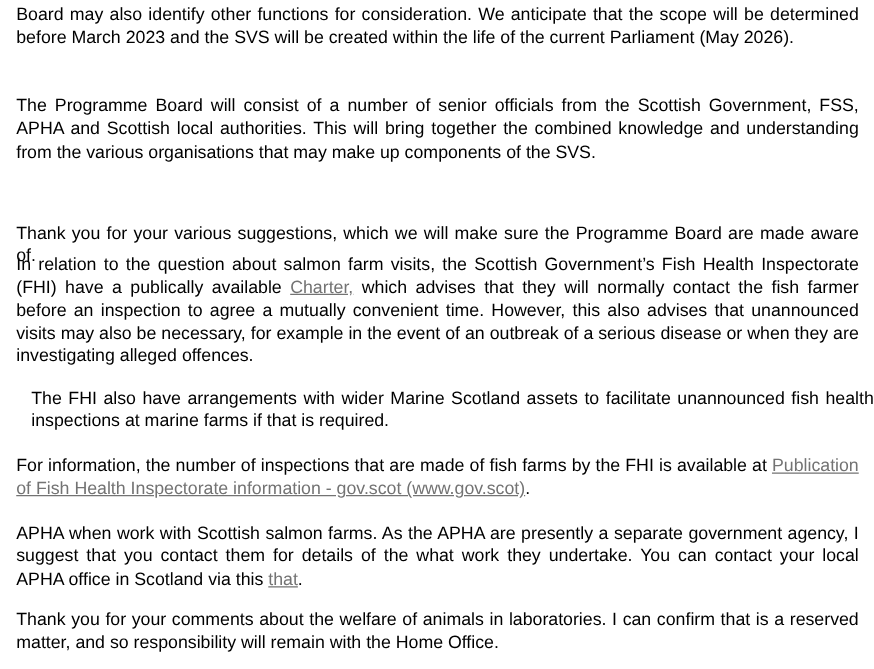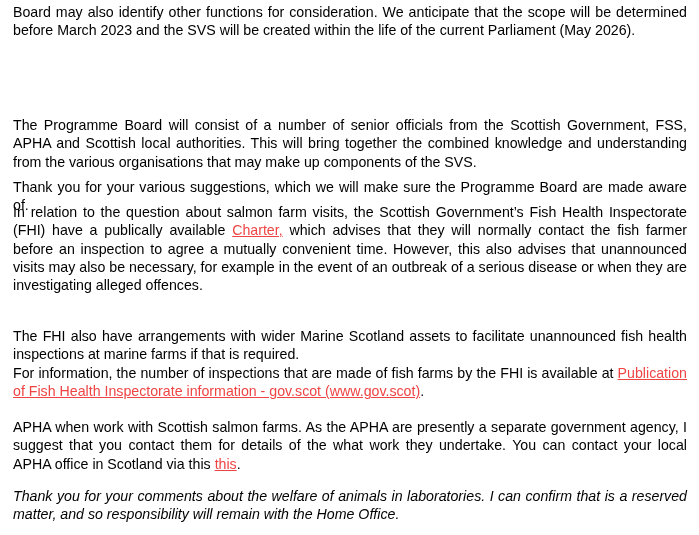--- a/index.html
+++ b/index.html
@@ -24,38 +24,38 @@
     .para {
       position: absolute;
       left: 0;
       width: 674px;
       font-size: 14.2px;
       line-height: 18.3px;
       text-align: justify;
       margin: 0;
     }
     a.doc-link {
-      color: #ef4444;
+      color: #737373;
       text-decoration: underline;
     }
   </style>
 </head>
 <body>
 
 <div class="doc">
 
   <p class="para" style="top:3px;">Board may also identify other functions for consideration. We anticipate that the scope will be determined before March 2023 and the SVS will be created within the life of the current Parliament (May 2026).</p>
 
-  <p class="para" style="top:76px;margin-top:40px;">The Programme Board will consist of a number of senior officials from the Scottish Government, FSS, APHA and Scottish local authorities. This will bring together the combined knowledge and understanding from the various organisations that may make up components of the SVS.</p>
+  <p class="para" style="top:76px;">The Programme Board will consist of a number of senior officials from the Scottish Government, FSS, APHA and Scottish local authorities. This will bring together the combined knowledge and understanding from the various organisations that may make up components of the SVS.</p>
 
   <p class="para" style="top:148px;margin-top:30px;">Thank you for your various suggestions, which we will make sure the Programme Board are made aware of.</p>
 
   <p class="para" style="top:203px;"><span>In relation to the question about salmon farm visits, the Scottish Government’s Fish Health Inspectorate (FHI) have a publically available </span><a class="doc-link" href="#">Charter,</a><span> which advises that they will normally contact the fish farmer before an inspection to agree a mutually convenient time. However, this also advises that unannounced visits may also be necessary, for example in the event of an outbreak of a serious disease or when they are investigating alleged offences.</span></p>
 
-  <p class="para" style="top:327px;">The FHI also have arrangements with wider Marine Scotland assets to facilitate unannounced fish health inspections at marine farms if that is required.</p>
+  <p class="para" style="top:310px;margin-left:12px;">The FHI also have arrangements with wider Marine Scotland assets to facilitate unannounced fish health inspections at marine farms if that is required.</p>
 
   <p class="para" style="top:364px;"><span>For information, the number of inspections that are made of fish farms by the FHI is available at </span><a class="doc-link" href="#">Publication of Fish Health Inspectorate information - gov.scot (www.gov.scot)</a><span>.</span></p>
 
-  <p class="para" style="top:418px;"><span>APHA when work with Scottish salmon farms. As the APHA are presently a separate government agency, I suggest that you contact them for details of the what work they undertake.  You can contact your local APHA office in Scotland via this </span><a class="doc-link" href="#">this</a><span>.</span></p>
+  <p class="para" style="top:418px;"><span>APHA when work with Scottish salmon farms. As the APHA are presently a separate government agency, I suggest that you contact them for details of the what work they undertake.  You can contact your local APHA office in Scotland via this </span><a class="doc-link" href="#">that</a><span>.</span></p>
 
-  <p class="para" style="top:487px;font-style:italic;">Thank you for your comments about the welfare of animals in laboratories.  I can confirm that is a reserved matter, and so responsibility will remain with the Home Office.</p>
+  <p class="para" style="top:487px;">Thank you for your comments about the welfare of animals in laboratories.  I can confirm that is a reserved matter, and so responsibility will remain with the Home Office.</p>
 
 </div>
 
 </body></html>

